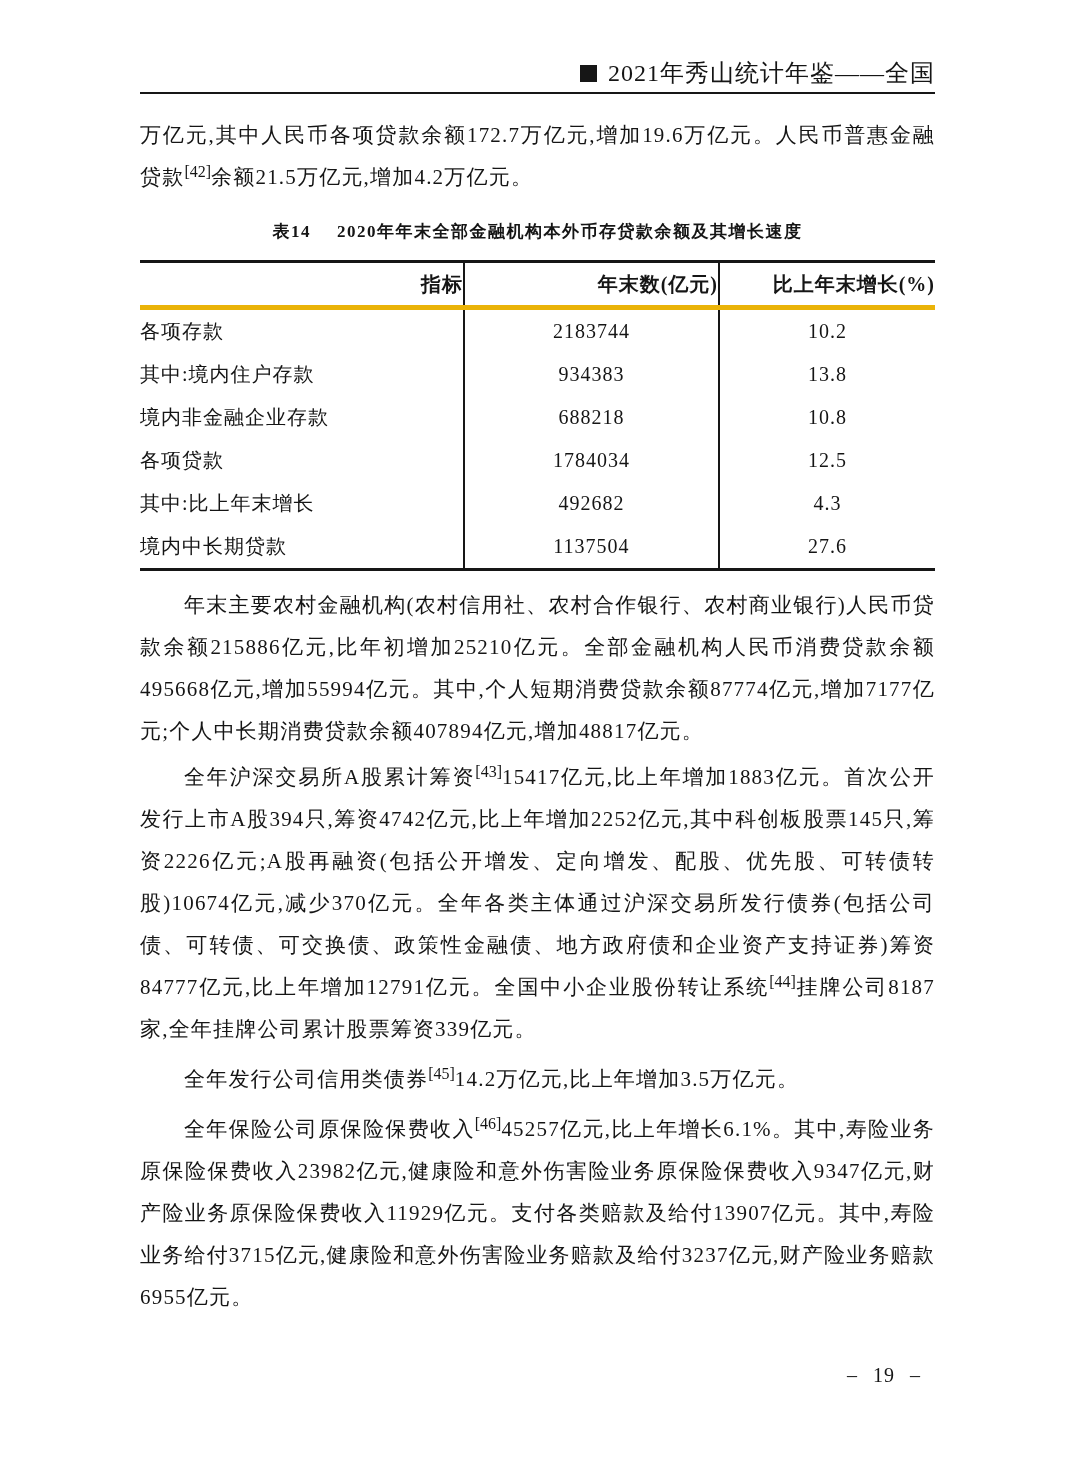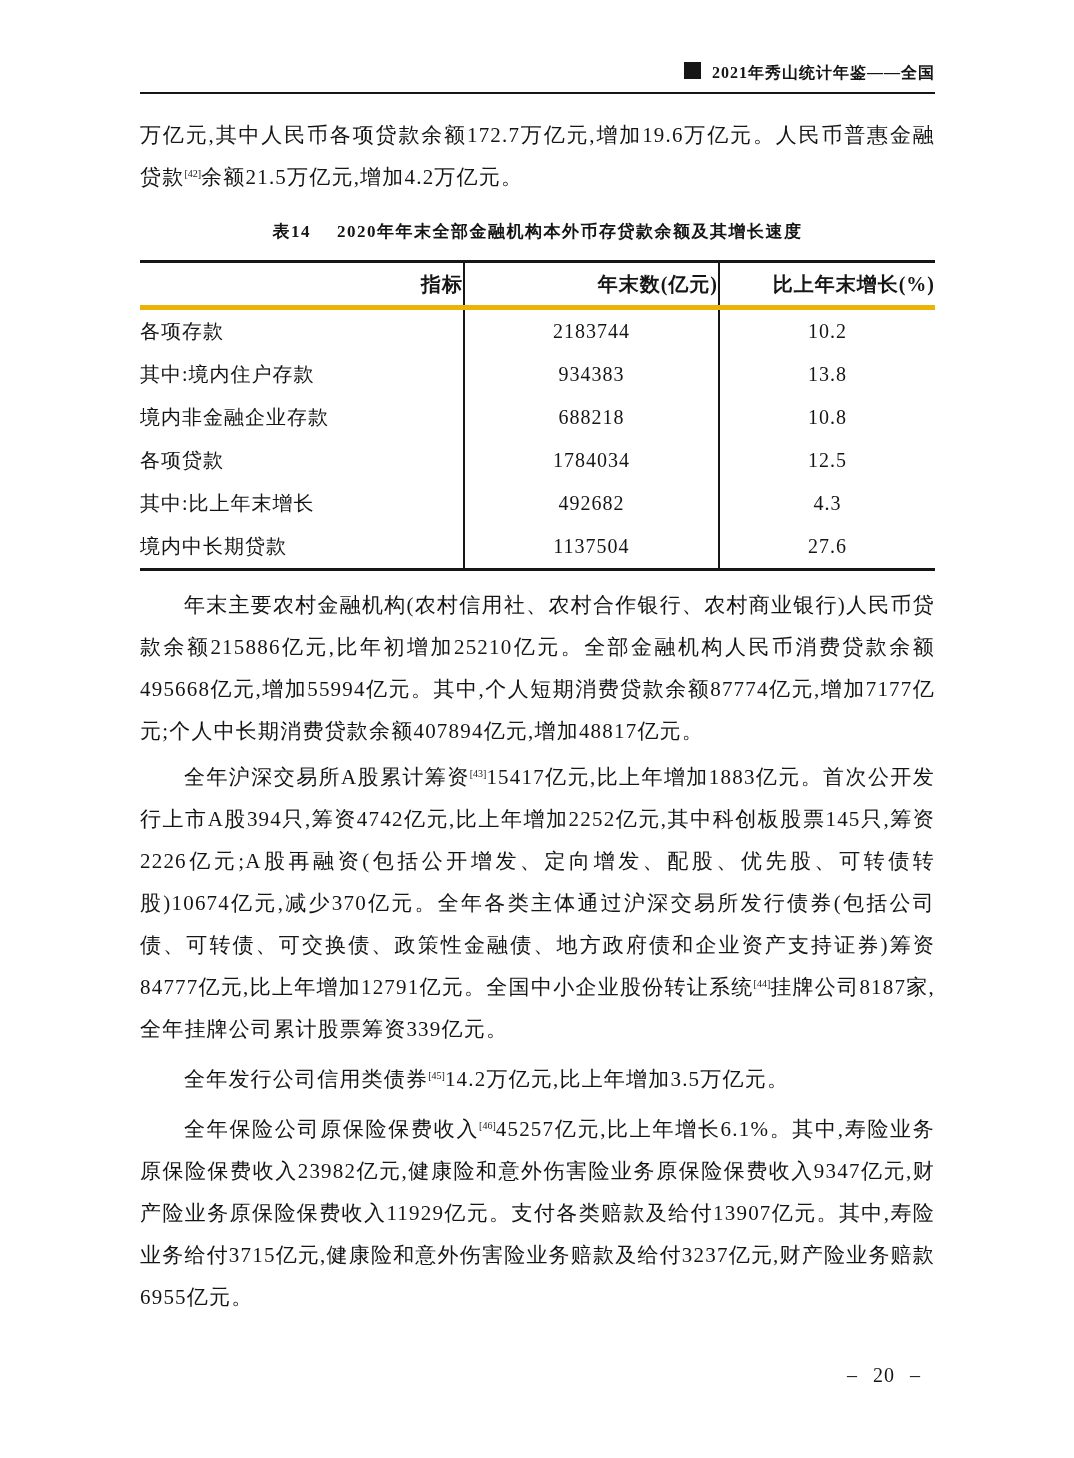--- a/index.html
+++ b/index.html
@@ -21,22 +21,22 @@
     height: 1458px;
     background: #ffffff;
   }
   
   .page-header {
     position: absolute;
     left: 140px;
     top: 62px;
     width: 795px;
     text-align: right;
-    font-size: 16px;
-    font-weight: bold;
+    font-size: 24px;
+    font-weight: normal;
     letter-spacing: 1px;
     border-bottom: 2px solid #161616;
     padding-bottom: 8px;
     line-height: 22px;
   }
   .header-square {
     display: inline-block;
     width: 17px;
     height: 17px;
     background: #161616;
@@ -53,21 +53,21 @@
   .para {
     margin: 0;
     font-size: 21px;
     line-height: 42px;
     letter-spacing: 1.2px;
     text-align: justify;
     text-indent: 44px;
   }
   .para.no-indent { text-indent: 0; margin-top: 2px; }
   .para sup {
-    font-size: 10px;
+    font-size: 16px;
     letter-spacing: 0;
     line-height: 0;
     vertical-align: 7px;
     margin-top: 12px;
   }
   .para.p3 { margin-top: 4px; }
   .para.p4 { margin-top: 8px; }
   .para.p5 { margin-top: 8px; }
   
   .table-title {
@@ -194,16 +194,16 @@
     </table>
 
     <p class="para p2" style="margin-top:13px;">年末主要农村金融机构(农村信用社、农村合作银行、农村商业银行)人民币贷款余额215886亿元,比年初增加25210亿元。全部金融机构人民币消费贷款余额495668亿元,增加55994亿元。其中,个人短期消费贷款余额87774亿元,增加7177亿元;个人中长期消费贷款余额407894亿元,增加48817亿元。</p>
     <p class="para p3">全年沪深交易所A股累计筹资<sup>[43]</sup>15417亿元,比上年增加1883亿元。首次公开发行上市A股394只,筹资4742亿元,比上年增加2252亿元,其中科创板股票145只,筹资2226亿元;A股再融资(包括公开增发、定向增发、配股、优先股、可转债转股)10674亿元,减少370亿元。全年各类主体通过沪深交易所发行债券(包括公司债、可转债、可交换债、政策性金融债、地方政府债和企业资产支持证券)筹资84777亿元,比上年增加12791亿元。全国中小企业股份转让系统<sup>[44]</sup>挂牌公司8187家,全年挂牌公司累计股票筹资339亿元。</p>
     <p class="para p4">全年发行公司信用类债券<sup>[45]</sup>14.2万亿元,比上年增加3.5万亿元。</p>
     <p class="para p5">全年保险公司原保险保费收入<sup>[46]</sup>45257亿元,比上年增长6.1%。其中,寿险业务原保险保费收入23982亿元,健康险和意外伤害险业务原保险保费收入9347亿元,财产险业务原保险保费收入11929亿元。支付各类赔款及给付13907亿元。其中,寿险业务给付3715亿元,健康险和意外伤害险业务赔款及给付3237亿元,财产险业务赔款6955亿元。</p>
 
   </div>
 
   <div class="page-footer">
-    <span>– 20 –</span>
+    <span>– 19 –</span>
   </div>
 
 </div>
 
 </body></html>

